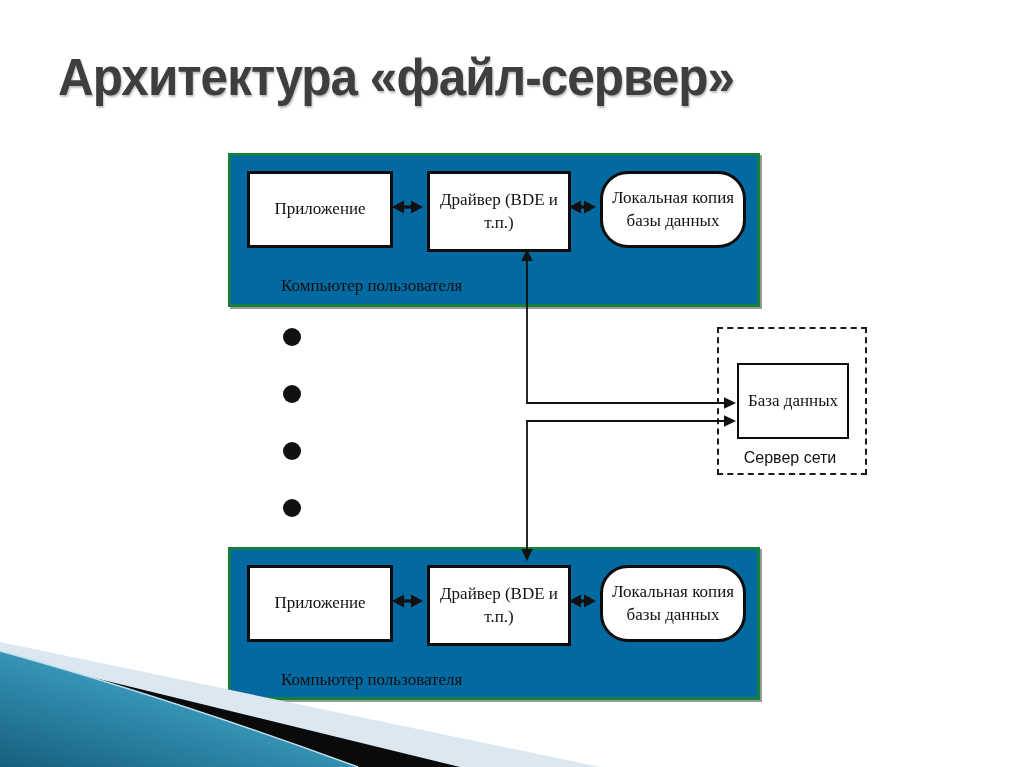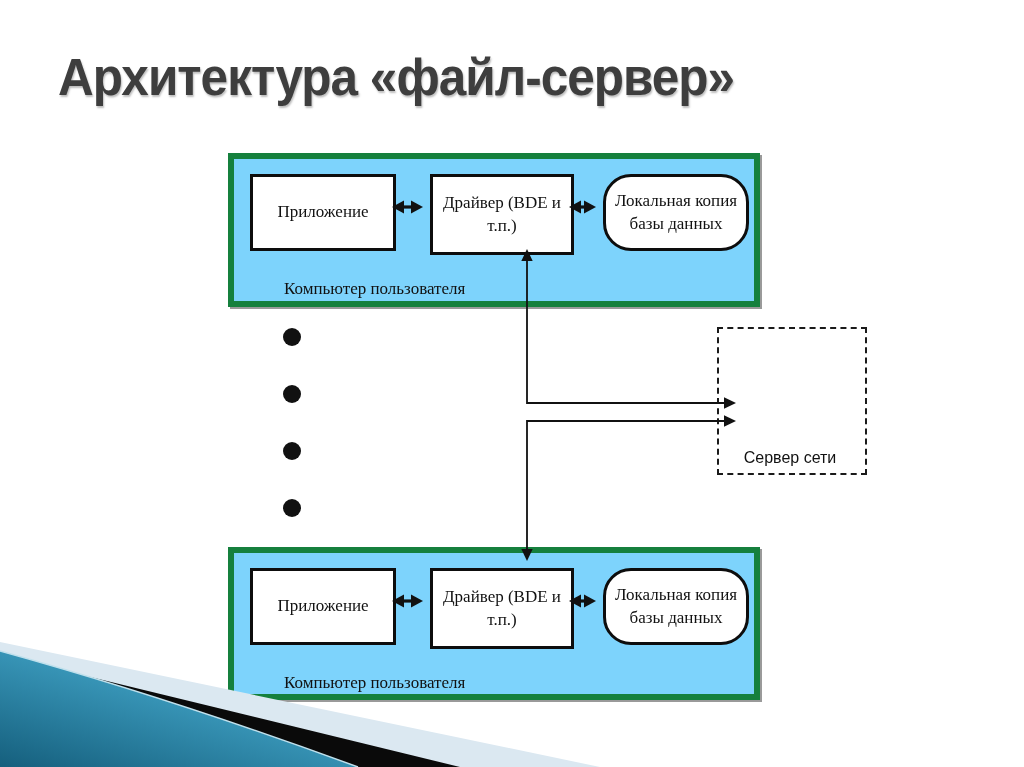--- a/index.html
+++ b/index.html
@@ -24,22 +24,22 @@
     color: #3e3e3e;
     white-space: nowrap;
     transform: scaleX(0.97);
     transform-origin: left top;
     text-shadow: 1px 2px 2px rgba(110,110,110,0.45);
   }
 
   
   .group-box {
     position: absolute;
-    border: 6px solid #15803d;
-    background: #7dd3fc;
+    border: 3px solid #15803d;
+    background: #0369a1;
     box-shadow: 2px 2px 0 #9a9a9a;
     box-sizing: border-box;
     padding-left: 12px;
   }
   #computer-top  { left: 228px; top: 153px; width: 532px; height: 154px; }
   #computer-bottom { left: 228px; top: 547px; width: 532px; height: 153px; }
 
   
   .node-box {
     position: absolute;
@@ -138,20 +138,23 @@
       <span>т.п.)</span>
     </div>
     <div class="node-box node-local">
       <span>Локальная копия</span>
       <span>базы данных</span>
     </div>
     <div class="group-label">Компьютер пользователя</div>
   </div>
 
   <div id="server-box">
+    <div class="node-box node-db">
+      <span>База данных</span>
+    </div>
     <div class="server-label">Сервер сети</div>
   </div>
 
   <svg id="overlay" viewBox="0 0 1024 767" xmlns="http://www.w3.org/2000/svg">
     <g stroke="#111" fill="#111">
 
       <g stroke="none">
         <circle cx="292" cy="337" r="9"></circle>
         <circle cx="292" cy="394" r="9"></circle>
         <circle cx="292" cy="451" r="9"></circle>

